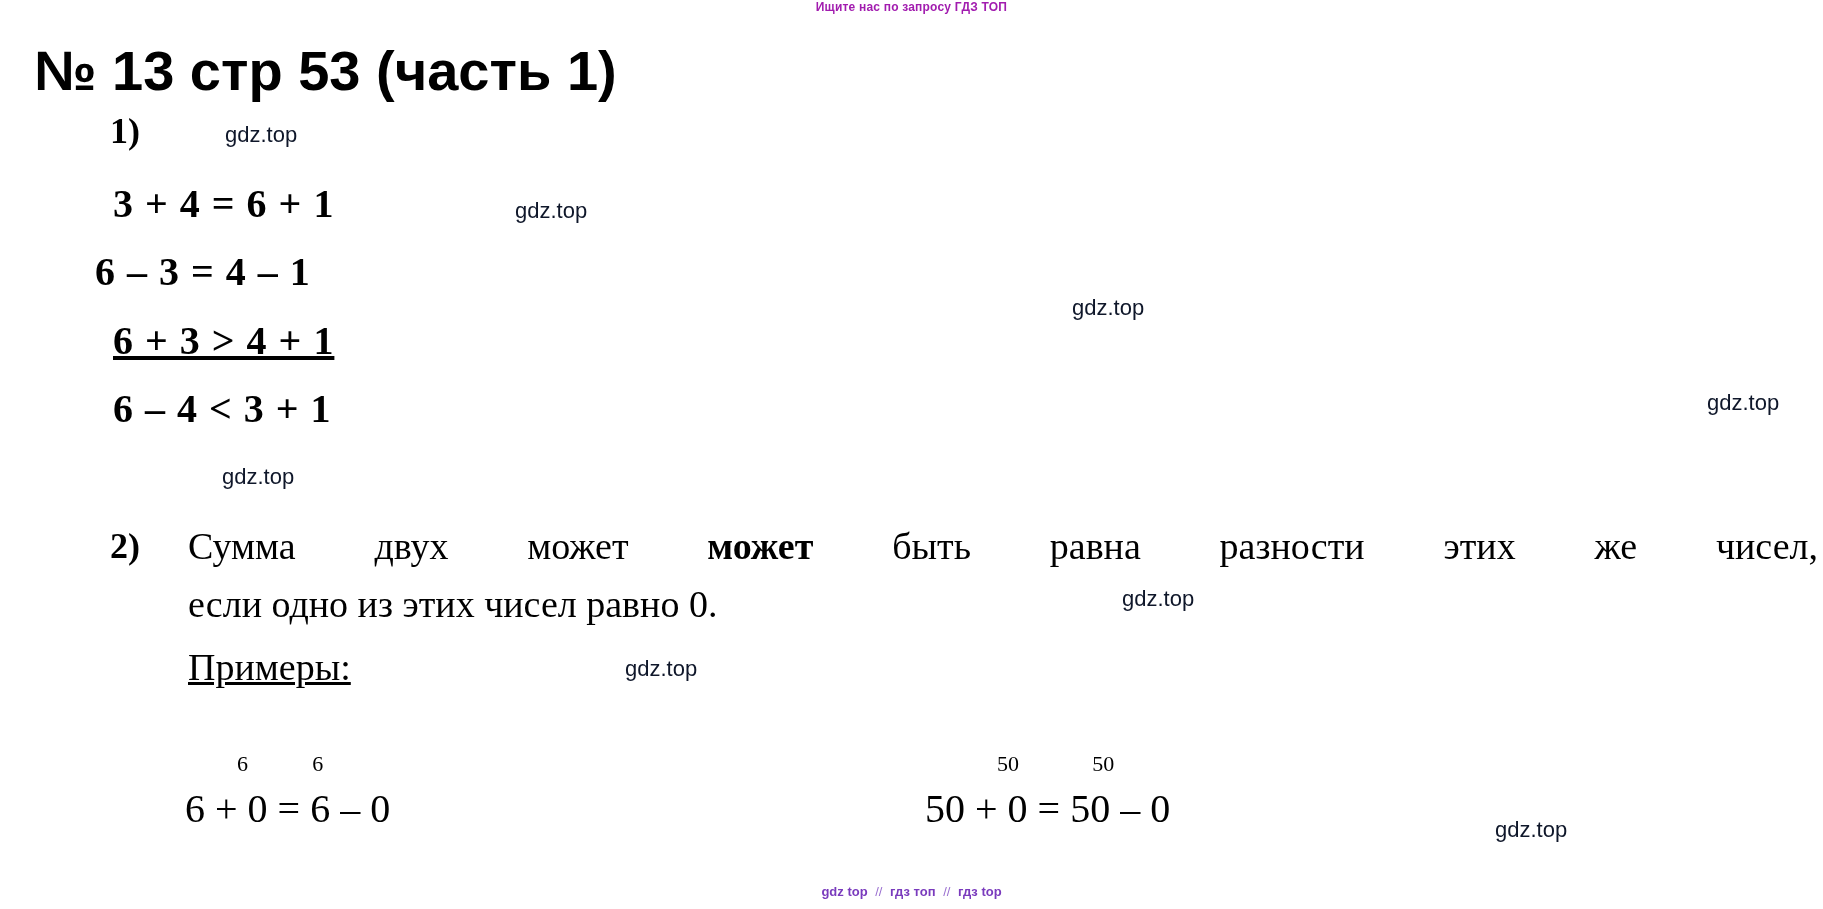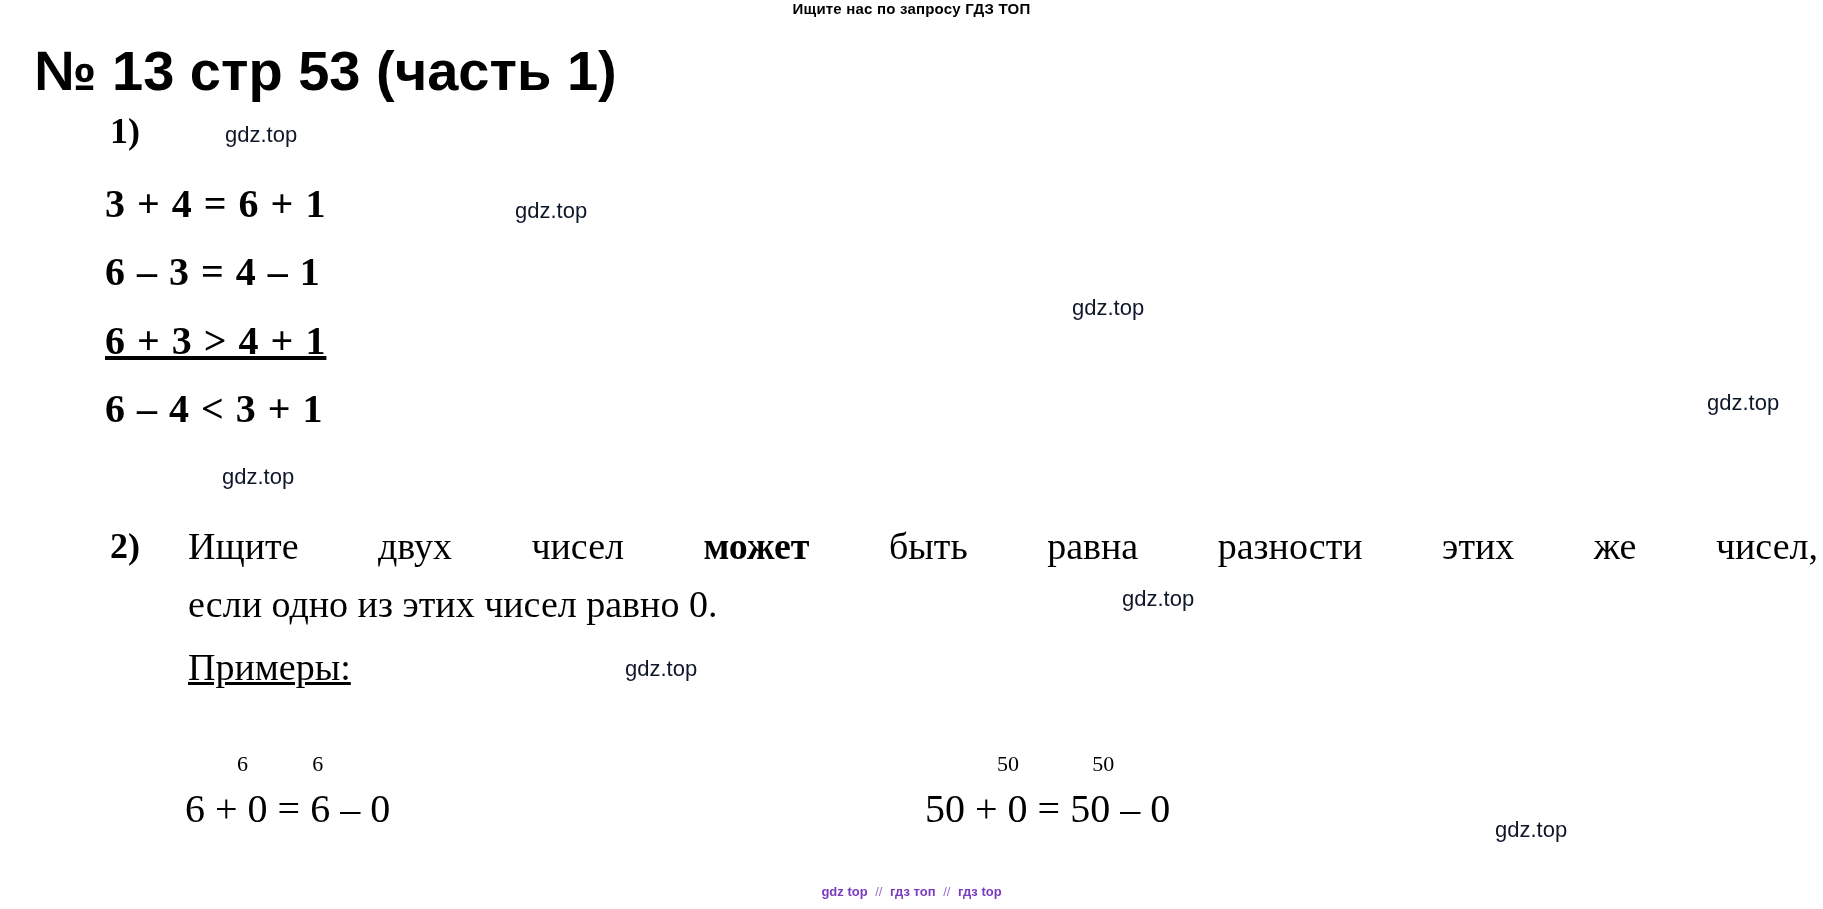--- a/index.html
+++ b/index.html
@@ -15,24 +15,24 @@
     position: relative;
     overflow: hidden;
   }
 
   .top-banner {
     position: absolute;
     top: 0px;
     left: 0;
     width: 100%;
     text-align: center;
-    color: #000000;
+    color: #a21caf;
     font-family: "Liberation Sans", sans-serif;
     font-weight: bold;
-    font-size: 15px;
+    font-size: 12px;
     letter-spacing: 0.2px;
   }
 
   .page-title {
     position: absolute;
     top: 38px;
     left: 34px;
     font-size: 56px;
     font-weight: bold;
     font-family: Liberation Sans, sans-serif;
@@ -54,20 +54,21 @@
     font-family: "Liberation Serif", serif;
   }
 
   .eq {
     position: absolute;
     font-size: 40px;
     font-weight: bold;
     font-family: "Liberation Serif", serif;
     white-space: nowrap;
     letter-spacing: 1px;
+    margin-left: 8px;
   }
 
   .para {
     position: absolute;
     font-size: 38px;
     font-family: "Liberation Serif", serif;
     line-height: 1.38;
   }
   .para b { font-weight: bold; }
   .para-justify {
@@ -121,33 +122,33 @@
 
 <div class="page-title">№ 13 стр 53 (часть 1)</div>
 
 <div class="item-num" style="top:110px; left:110px;">1)</div>
 
 <div class="wm" style="top:122px; left:225px;">gdz.top</div>
 
 <div class="eq" style="top:180px; left:105px;">3 + 4 = 6 + 1</div>
 <div class="wm" style="top:198px; left:515px;">gdz.top</div>
 
-<div class="eq" style="top:248px; left:105px;">6 – 3 = 4 – 1</div>
+<div class="eq" style="top:248px; left:87px;">6 – 3 = 4 – 1</div>
 
 <div class="eq" style="top:317px; left:105px;text-decoration:underline;">6 + 3 &gt; 4 + 1</div>
 <div class="wm" style="top:295px; left:1072px;">gdz.top</div>
 
 <div class="eq" style="top:385px; left:105px;">6 – 4 &lt; 3 + 1</div>
 <div class="wm" style="top:390px; left:1707px;">gdz.top</div>
 
 <div class="wm" style="top:464px; left:222px;">gdz.top</div>
 
 <div class="item-num" style="top:525px; left:110px;">2)</div>
 
-<div class="para para-justify" style="top:520px; left:188px; width:1630px;"><span>Ищите двух чисел </span><b>может</b><span> быть равна разности этих же чисел,</span></div>
+<div class="para para-justify" style="top:520px; left:188px; width:1630px;"><span>Сумма двух может </span><b>может</b><span> быть равна разности этих же чисел,</span></div>
 
 <div class="para" style="top:578px; left:188px;">если одно из этих чисел равно 0.</div>
 <div class="wm" style="top:586px; left:1122px;">gdz.top</div>
 
 <div class="examples-label" style="top:645px; left:188px;text-decoration:underline;">Примеры:</div>
 <div class="wm" style="top:656px; left:625px;">gdz.top</div>
 
 <div class="example" style="top:785px; left:185px;">
   <span class="term">
     <span class="sup" style="left:52px;">6</span>

